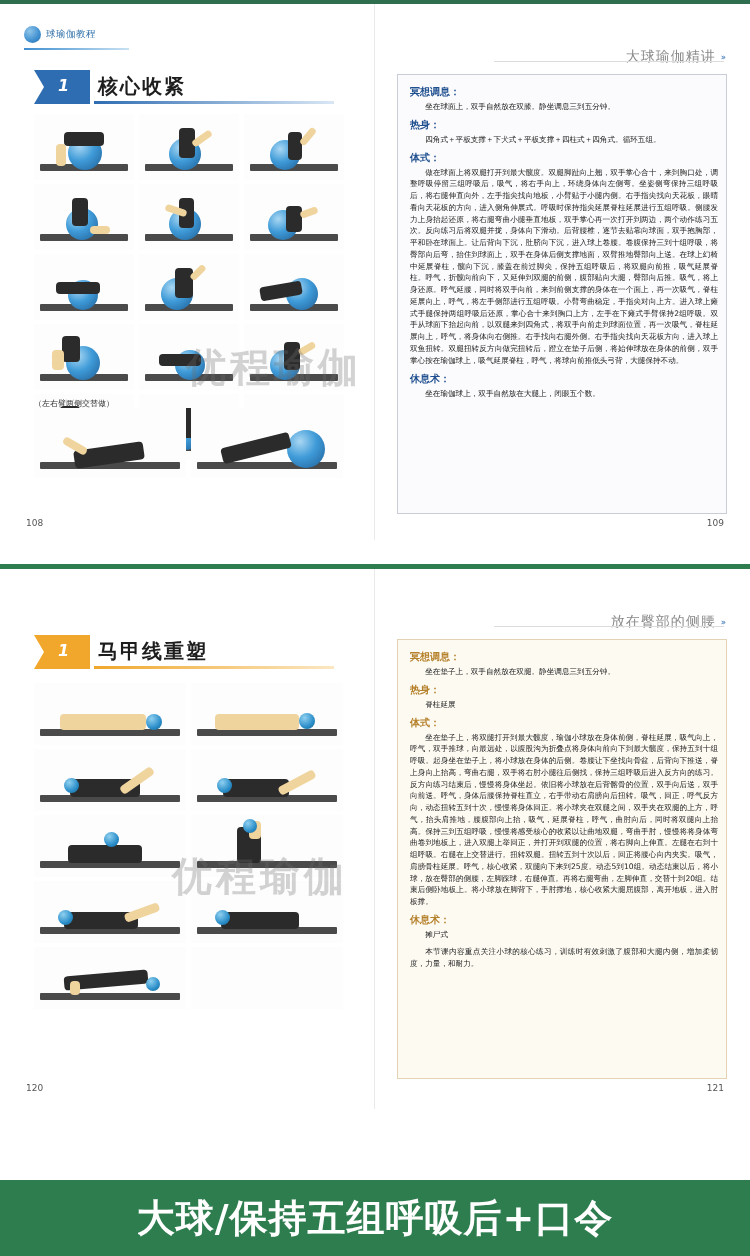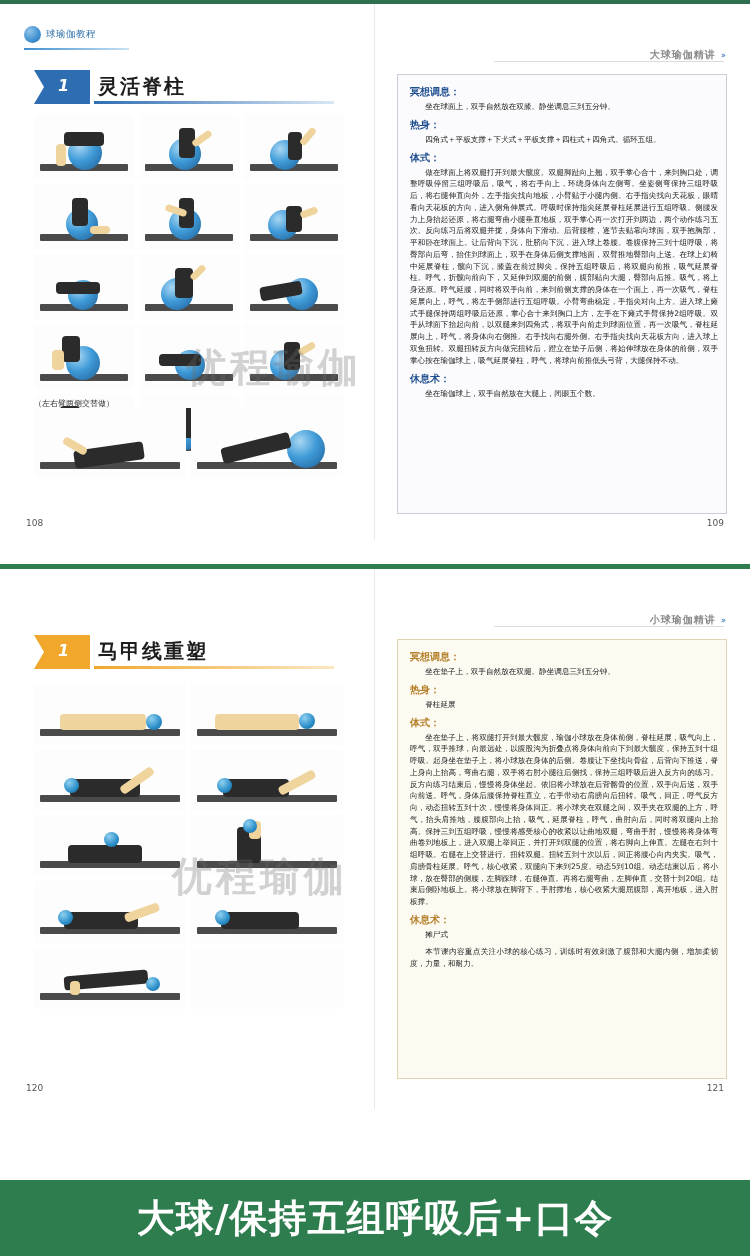--- a/index.html
+++ b/index.html
@@ -156,21 +156,21 @@
   }
   .folio.left  { left: 26px; }
   .folio.right { right: 26px; }
 
   
   .rp-head {
     position: absolute;
     right: 26px; top: 44px;
     display: flex; align-items: center; gap: 5px;
   }
-  .rp-head .t { font-size: 10px; color: #8a8a8a; letter-spacing: 1px; font-weight: bold; }
+  .rp-head .t { font-size: 14px; color: #8a8a8a; letter-spacing: 1px; }
   .rp-head .arrows { color: #2f6db2; font-size: 9px; letter-spacing: -2px; }
   .rp-rule {
     position: absolute; right: 26px; top: 57px;
     width: 230px; height: 1px; background: #dcdcdc;
   }
 
   
   .card {
     position: absolute;
     border: 1px solid #c9ced6;
@@ -245,21 +245,21 @@
     <div class="book-logo">
       <div class="dot"></div>
       <div class="txt">球瑜伽教程</div>
     </div>
     <div class="logo-underline"></div>
 
     <div class="chapter-banner">
       <div class="flag">
         <span>1</span>
       </div>
-      <div class="ttl">灵活脊柱</div>
+      <div class="ttl">核心收紧</div>
       <div class="rule"></div>
     </div>
 
     <div class="grid" style="top:110px;">
 
       <div class="cell">
         <div class="mat"></div>
         <div class="ball" style="left:34px;bottom:10px;width:34px;height:34px;"></div>
         <div class="body dark" style="left:30px;bottom:34px;width:40px;height:14px;"></div>
         <div class="body skin" style="left:22px;bottom:14px;width:10px;height:22px;"></div>
@@ -466,21 +466,21 @@
         <div class="smallball" style="left:112px;bottom:18px;width:14px;height:14px;"></div>
       </div>
       <div class="cell wide" style="height:62px;"></div>
     </div>
 
     <div class="folio left">120</div>
   </div>
 
   <div class="page right">
     <div class="rp-head">
-      <span class="t">小球瑜伽精讲</span>
+      <span class="t">放在臀部的侧腰</span>
       <span class="arrows">››</span>
     </div>
     <div class="rp-rule"></div>
 
     <div class="card warm" style="left:22px; top:70px; width:330px; height:440px;">
       <h4>冥想调息：</h4>
       <p>坐在垫子上，双手自然放在双腿。静坐调息三到五分钟。</p>
 
       <h4>热身：</h4>
       <p>脊柱延展</p>

